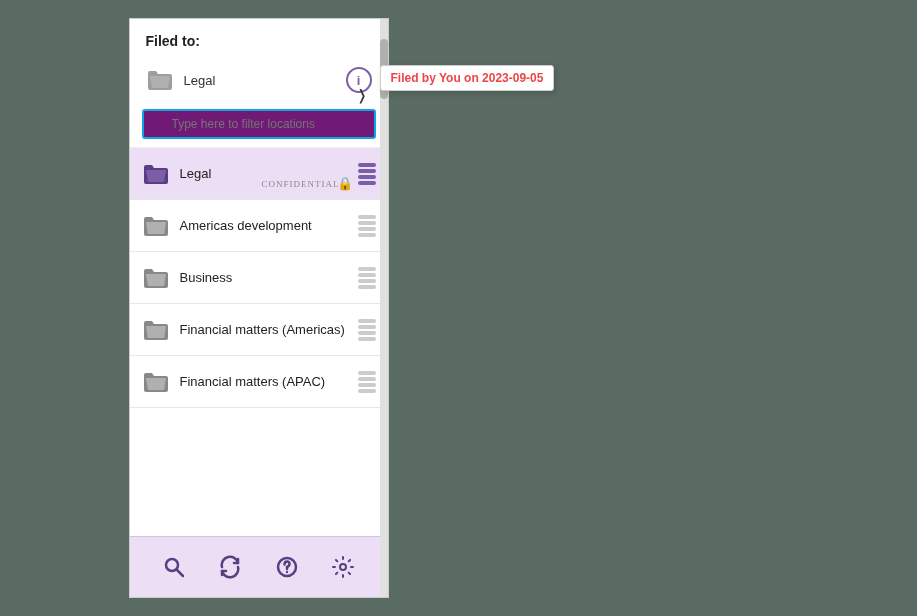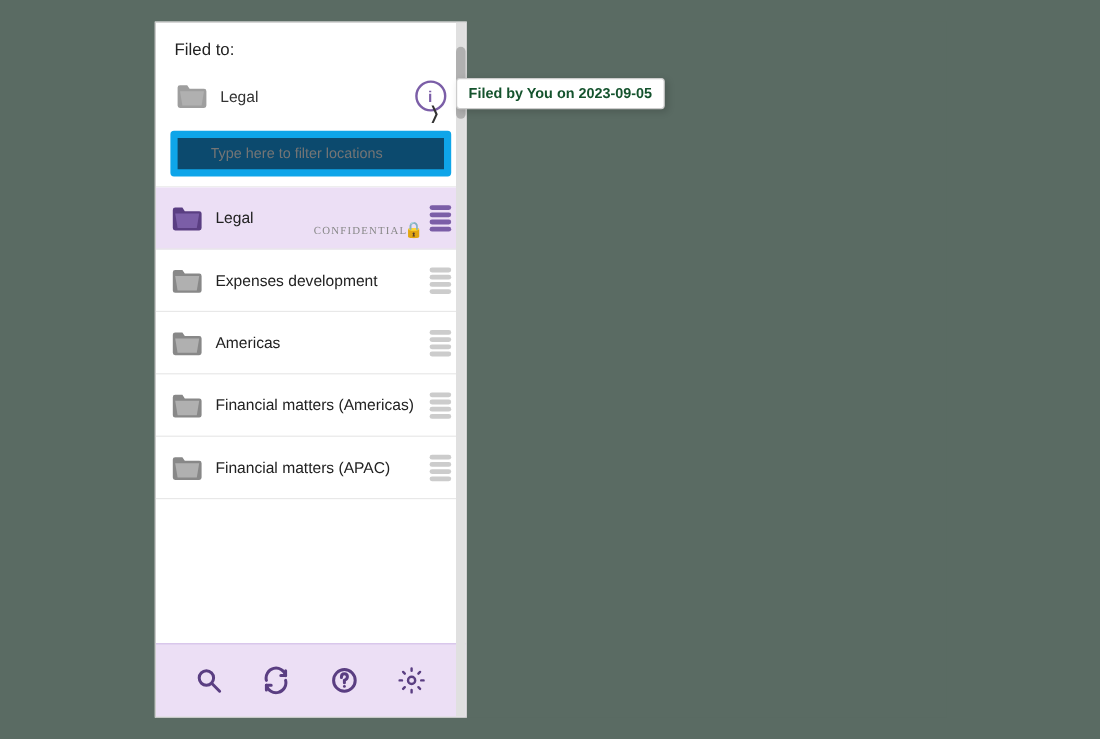--- a/index.html
+++ b/index.html
@@ -32,21 +32,21 @@
     }
 
     .right-panel {
       flex: 1;
       background: #5a6b63;
     }
 
     .filed-to-header {
       padding: 14px 16px 10px 16px;
       font-size: 14px;
-      font-weight: normal;
+      font-weight: bold;
       color: #222;
       border-bottom: none;
       display: flex;
       align-items: center;
       justify-content: space-between;
     }
 
     .filed-to-row {
       display: flex;
       align-items: center;
@@ -91,48 +91,48 @@
 
     .tooltip {
       position: absolute;
       top: -4px;
       left: 32px;
       background: #fff;
       border: 1px solid #ccc;
       border-radius: 3px;
       padding: 5px 10px;
       font-size: 12px;
-      color: #14532d;
+      color: #ef4444;
       white-space: nowrap;
       box-shadow: 2px 2px 6px rgba(0,0,0,0.15);
       z-index: 100;
     }
 
     .cursor-hand {
       position: absolute;
       bottom: -14px;
       left: 12px;
       font-size: 16px;
       color: #333;
     }
 
     .filter-row {
       padding: 8px 12px;
       border-bottom: 1px solid #eee;
     }
 
     .filter-input {
       width: 100%;
-      border: 6px solid #0ea5e9;
+      border: 2px solid #0ea5e9;
       border-radius: 3px;
       padding: 6px 10px 6px 28px;
       font-size: 12px;
       color: #999;
       outline: none;
-      background: #0c4a6e;
+      background: #701a75;
       position: relative;
     }
 
     .filter-wrapper {
       position: relative;
     }
 
     .filter-icon {
       position: absolute;
       left: 8px;
@@ -304,37 +304,37 @@
       </div>
 
 
       <div class="location-item">
         <div class="folder-icon">
           <svg viewBox="0 0 28 22" xmlns="http://www.w3.org/2000/svg">
             <path fill="#888" d="M2 4 Q2 2 4 2 L10 2 L12 5 L24 5 Q26 5 26 7 L26 19 Q26 21 24 21 L4 21 Q2 21 2 19 Z"></path>
             <path fill="#b0b0b0" d="M4 7 L24 7 L22 19 L6 19 Z"></path>
           </svg>
         </div>
-        <span class="item-label">Expenses development</span>
+        <span class="item-label">Americas development</span>
         <div class="drag-handle">
           <div class="bar"></div>
           <div class="bar"></div>
           <div class="bar"></div>
           <div class="bar"></div>
         </div>
       </div>
 
       <div class="location-item">
         <div class="folder-icon">
           <svg viewBox="0 0 28 22" xmlns="http://www.w3.org/2000/svg">
             <path fill="#888" d="M2 4 Q2 2 4 2 L10 2 L12 5 L24 5 Q26 5 26 7 L26 19 Q26 21 24 21 L4 21 Q2 21 2 19 Z"></path>
             <path fill="#b0b0b0" d="M4 7 L24 7 L22 19 L6 19 Z"></path>
           </svg>
         </div>
-        <span class="item-label">Americas</span>
+        <span class="item-label">Business</span>
         <div class="drag-handle">
           <div class="bar"></div>
           <div class="bar"></div>
           <div class="bar"></div>
           <div class="bar"></div>
         </div>
       </div>
 
       <div class="location-item">
         <div class="folder-icon">

